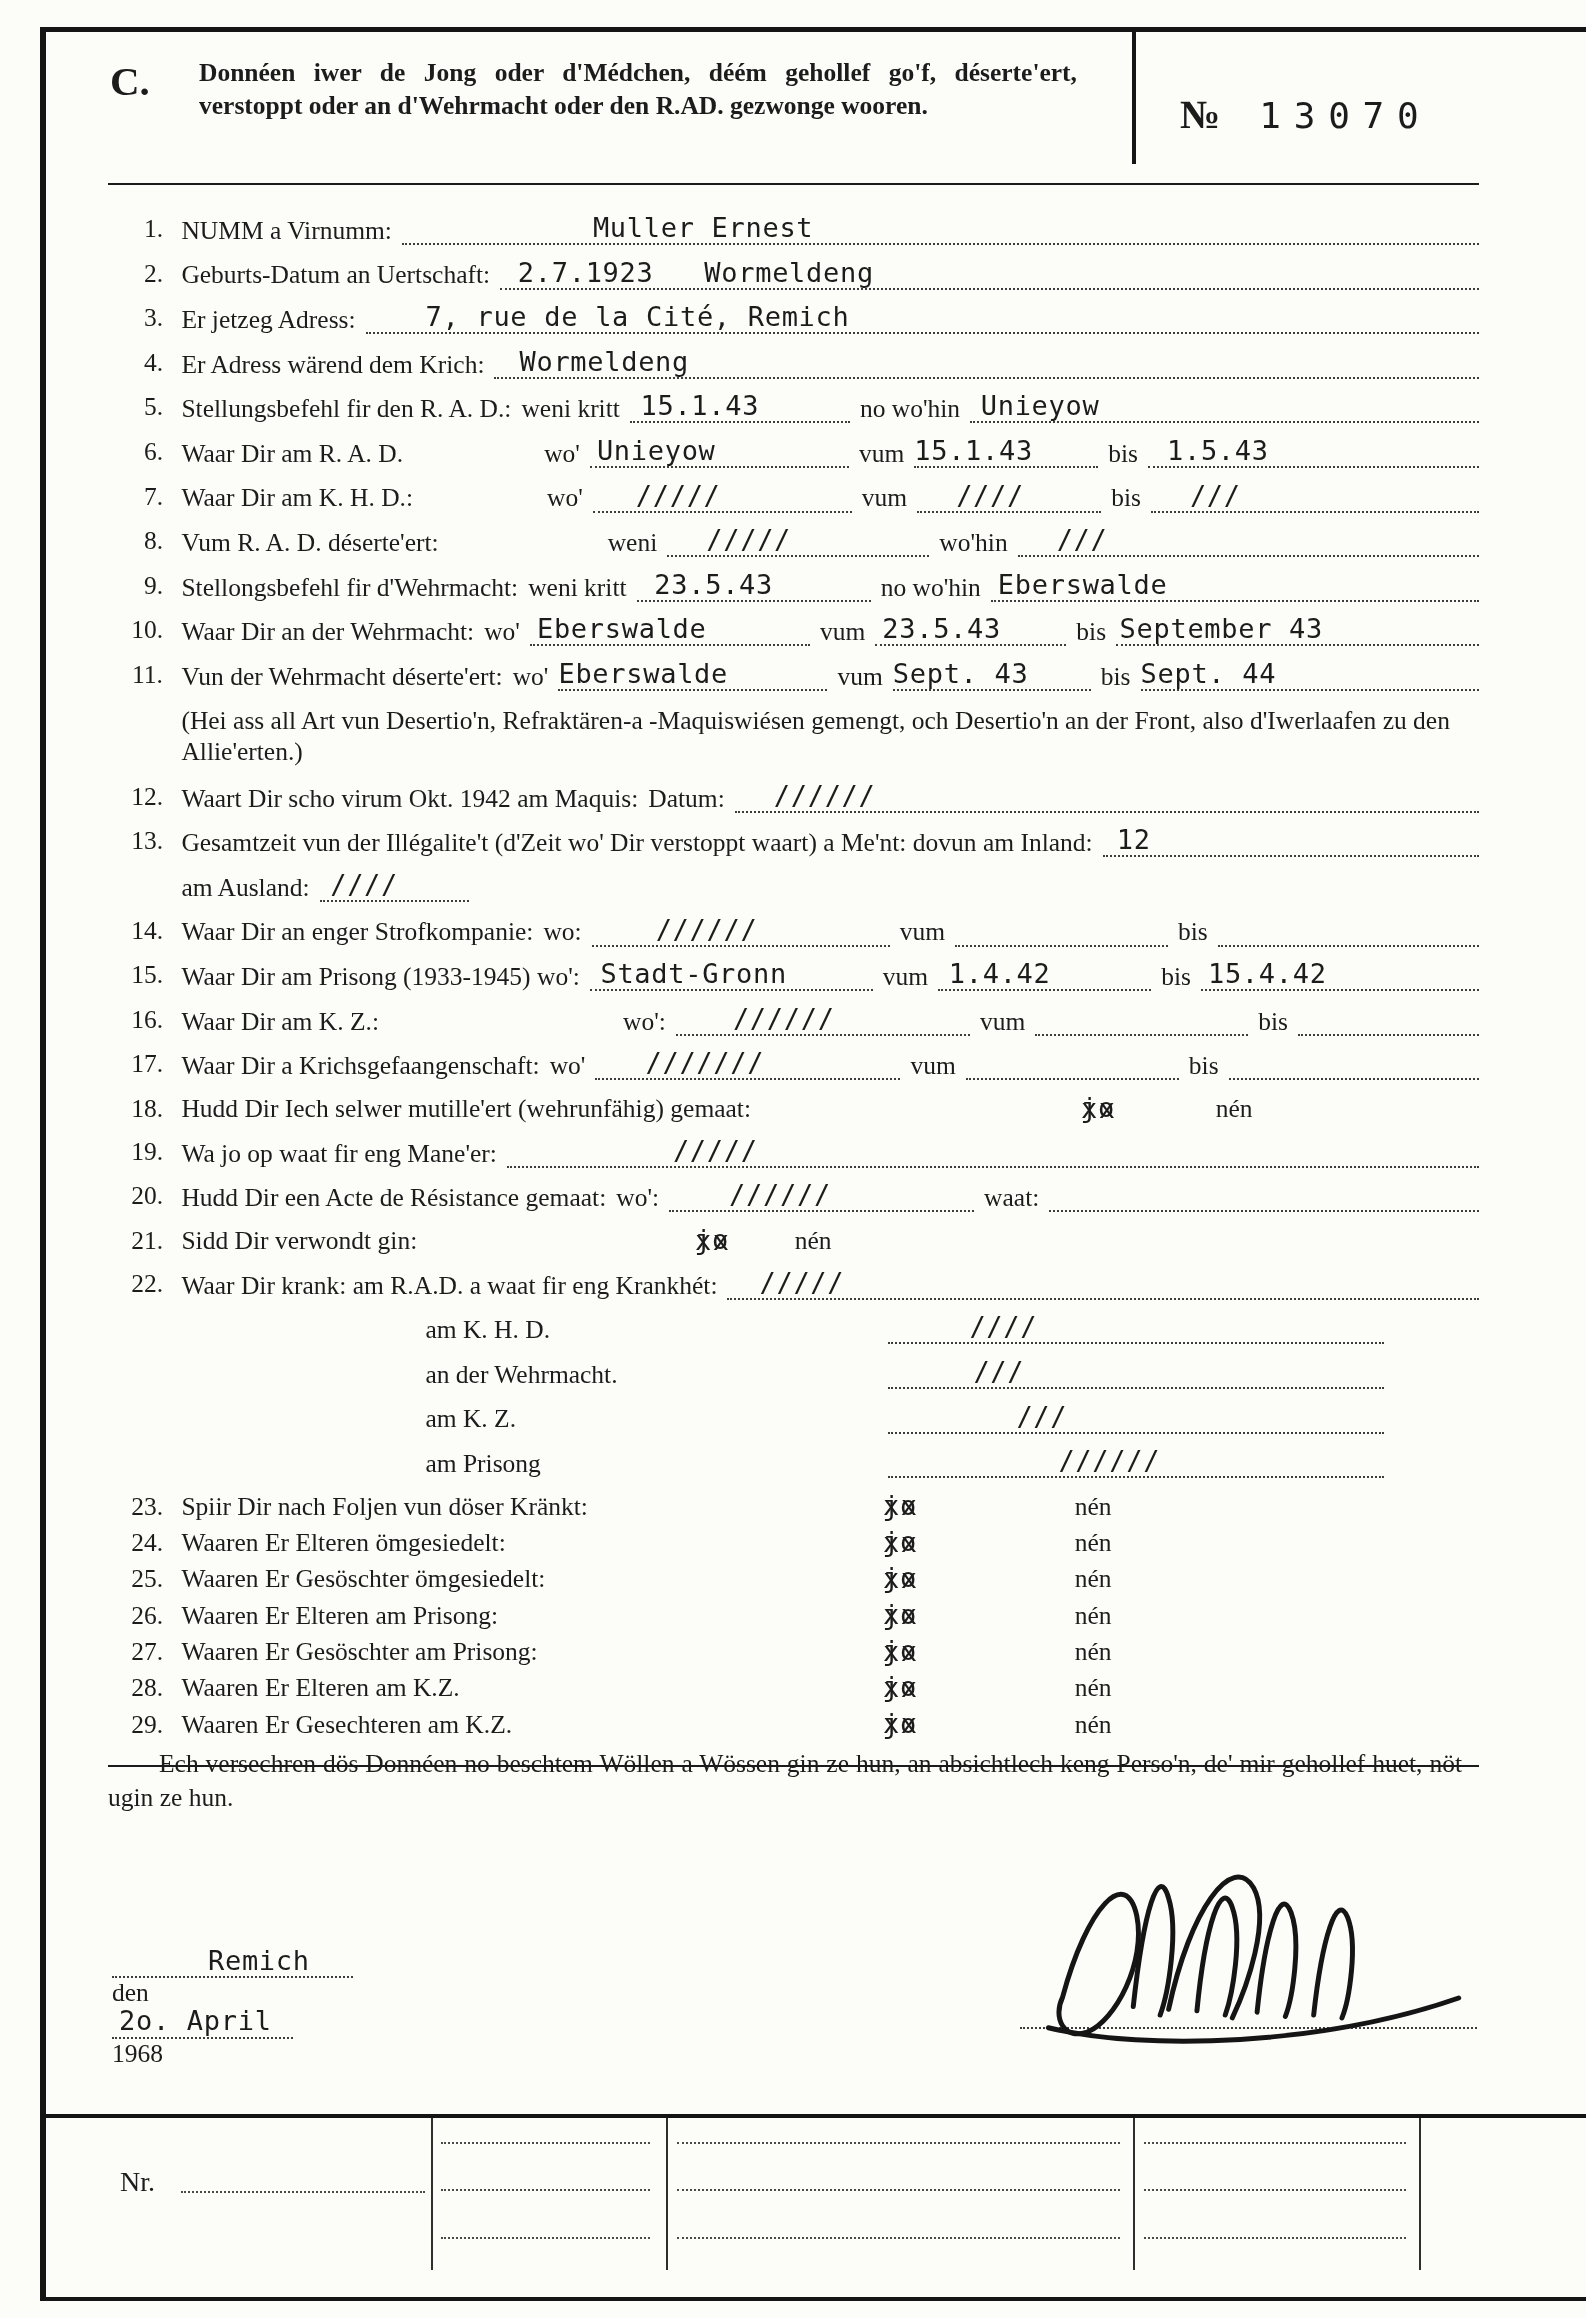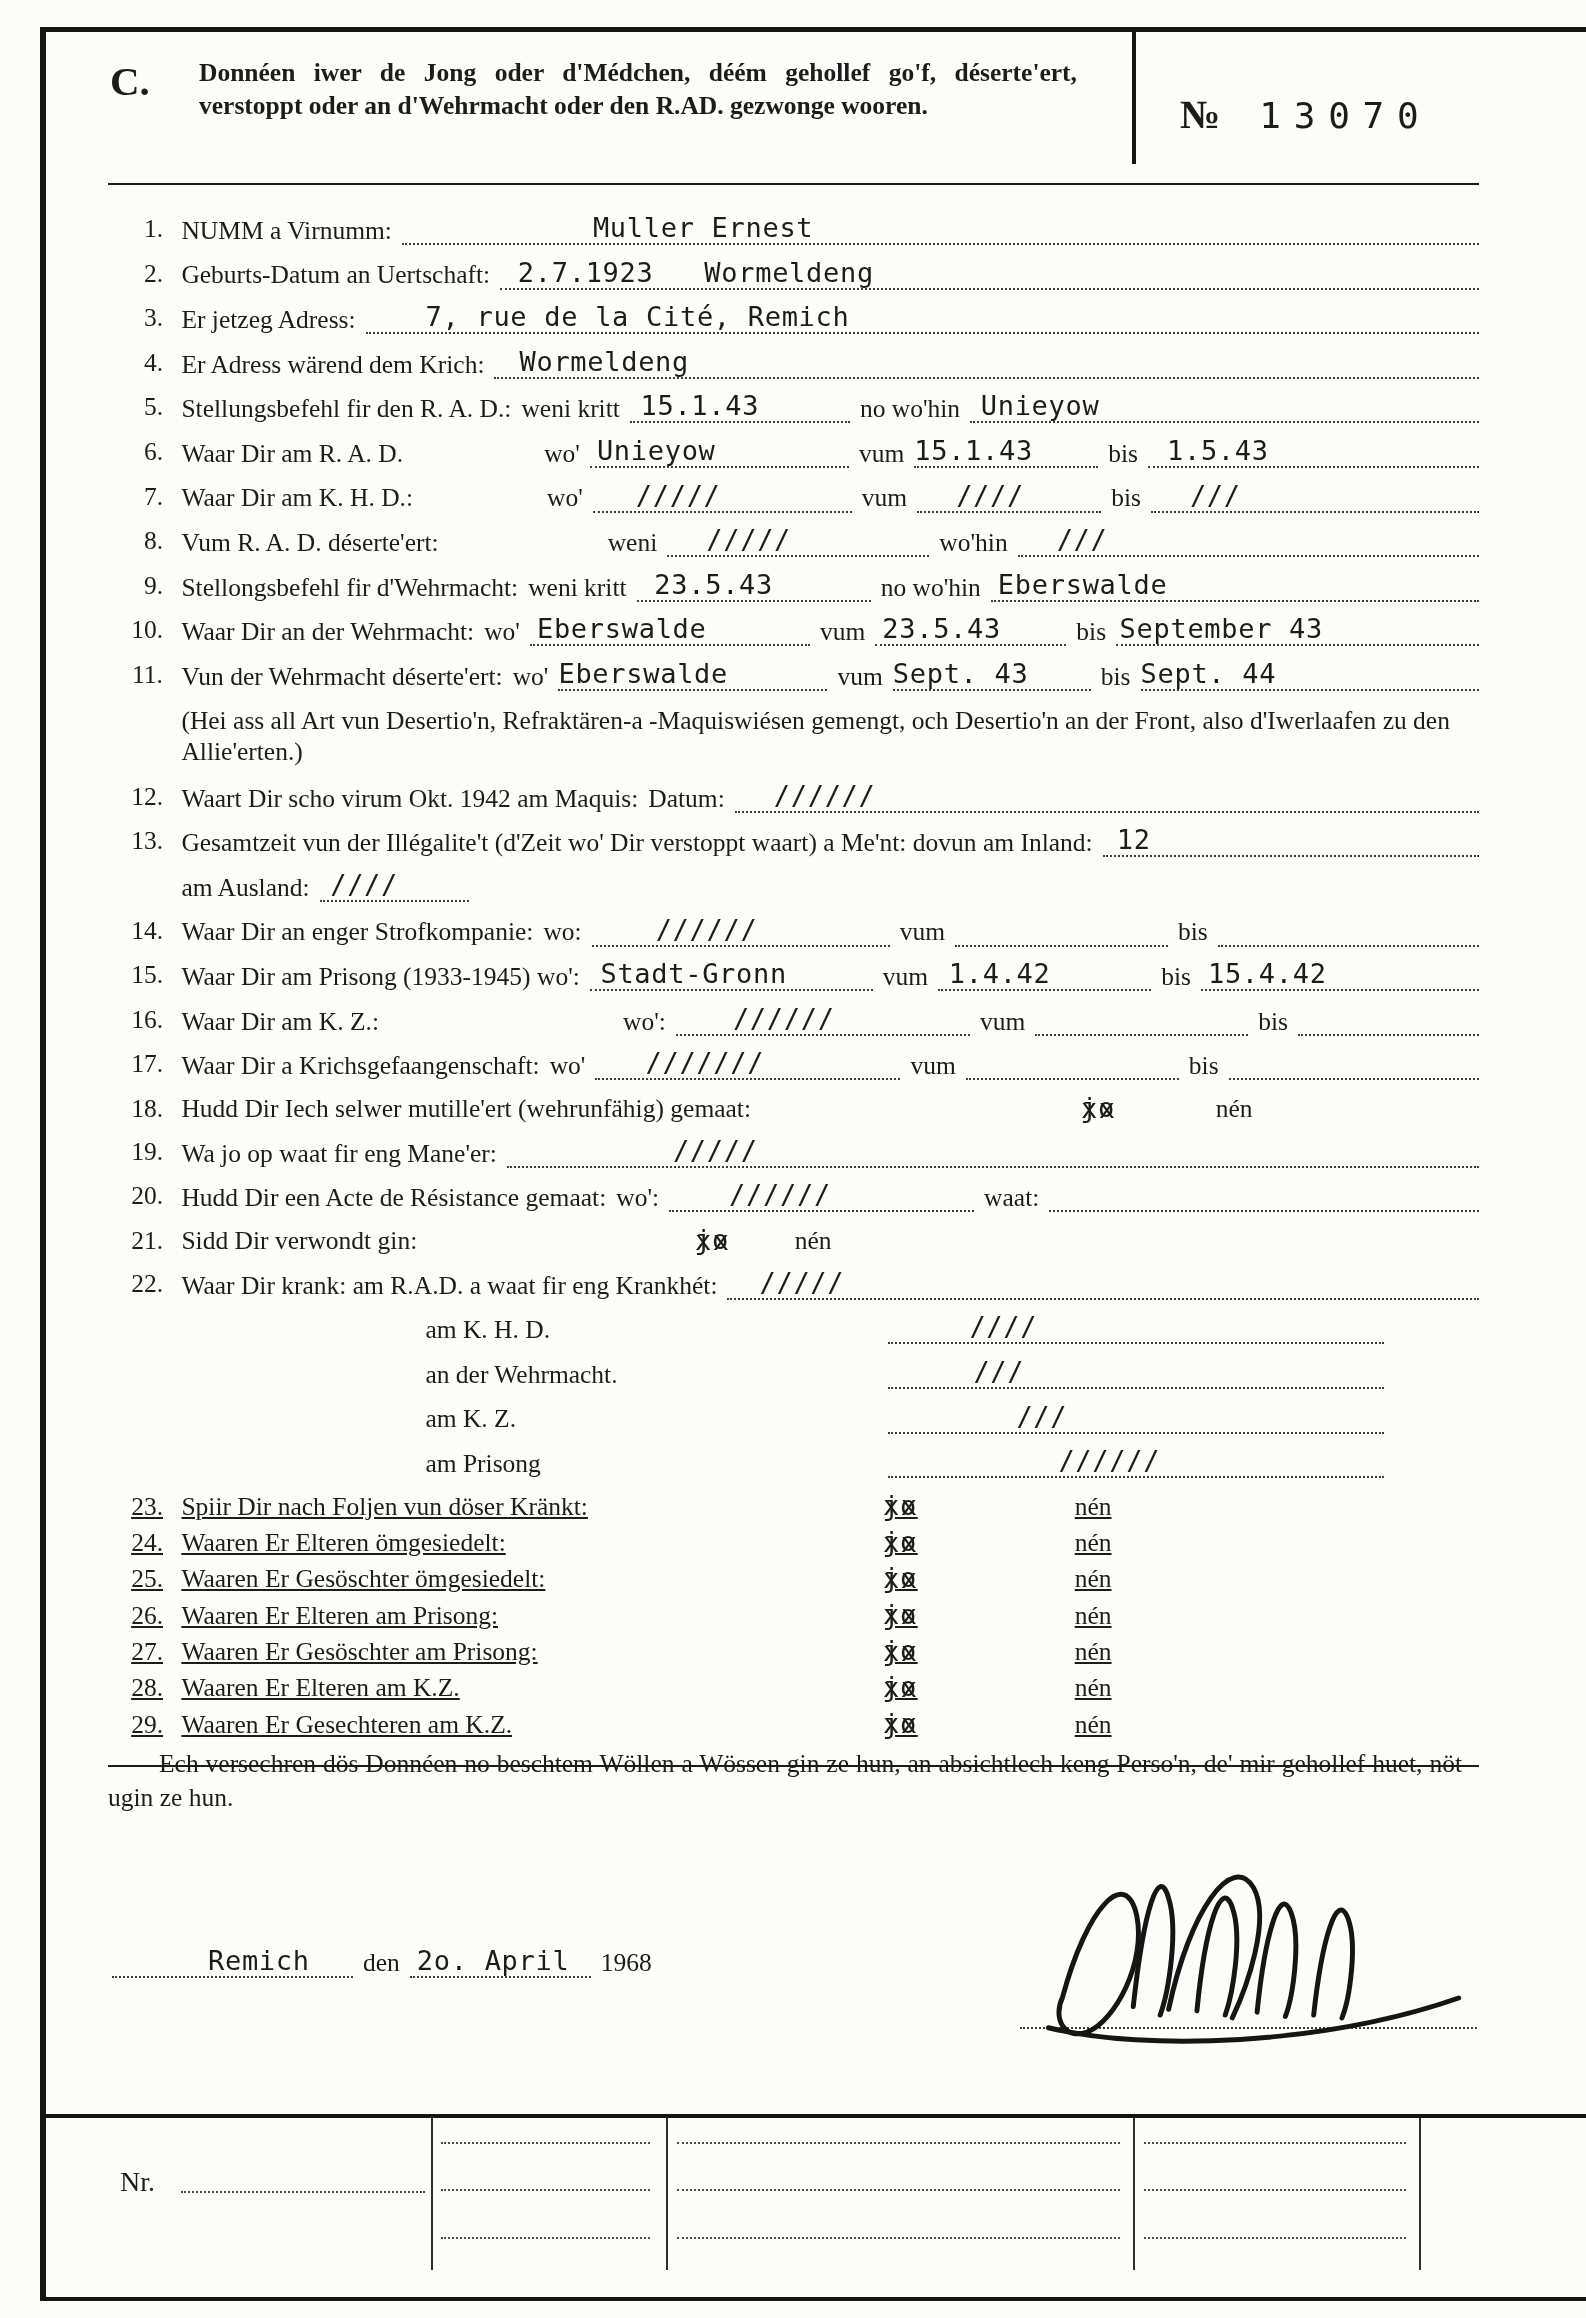--- a/index.html
+++ b/index.html
@@ -18,39 +18,39 @@
   .header-text { width: 910px; flex: none; font-size: 25.5px; font-weight: 700; line-height: 1.28; text-align: justify; padding-right: 32px; }
   .header-divider { position: absolute; left: 1132px; top: 28px; width: 3.5px; height: 136px; background: #151515; }
   .no-block { margin-left: 71px; display: flex; align-items: baseline; gap: 39px; padding-top: 34px; }
   .no-label { font-size: 40px; font-weight: 700; }
   .no-value { font-family: "DejaVu Sans Mono", "Liberation Mono", monospace; font-size: 36px; letter-spacing: 12.8px; }
   .header-rule { position: absolute; left: 108px; top: 183px; width: 1371px; height: 2.1px; background: #1b1b1b; }
 
   
   .form-items { position: absolute; left: 108px; top: 214px; width: 1371px; }
   .item { display: flex; align-items: flex-start; margin-bottom: 13.5px; font-size: 25.5px; line-height: 1.15; }
-  .item.tight { margin-bottom: 7px; text-decoration: underline; }
+  .item.tight { margin-bottom: 7px; }
   .num { width: 55px; flex: none; text-align: right; }
   .content { flex: 1 1 auto; display: flex; align-items: flex-end; margin-left: 18.4px; flex-wrap: nowrap; min-width: 0; }
   .content.note { display: block; line-height: 1.25; }
   .lbl { white-space: pre; flex: none; margin-right: 10px; display: inline-block; }
   .gap { flex: none; height: 0.7px; }
   .fill { flex: 1 1 auto; min-width: 21px; border-bottom: 2.1px dotted #3c3c3c; margin-right: 10px; display: flex; align-items: flex-end; }
   .fill.fixed { flex: none; }
   .content > :last-child { margin-right: 0; }
   .typed { font-family: "DejaVu Sans Mono", "Liberation Mono", monospace; font-size: 27px; line-height: 1; padding-bottom: 2.1px; letter-spacing: 0.7px; white-space: pre; }
   .crossed { position: relative; flex: none; margin-right: 8px; }
   .crossed .base, .crossed .x-over { font-family: "DejaVu Sans Mono", "Liberation Mono", monospace; font-size: 27px; line-height: 1; letter-spacing: 1.4px; }
   .crossed .x-over { position: absolute; left: 0.7px; top: 0.7px; }
   .no-answer { margin-right: 0; }
 
   
   .section-rule { position: absolute; left: 108px; top: 1765px; width: 1371px; height: 2.1px; background: #1b1b1b; }
   .declaration { position: absolute; left: 108px; top: 1747px; width: 1354px; font-size: 25.5px; line-height: 1.35; text-align: justify; text-indent: 51px; }
-  .date-row { position: absolute; left: 112px; top: 1947px; width: 744px; display: flex; align-items: center; font-size: 25.5px; line-height: 1.15; }
+  .date-row { position: absolute; left: 112px; top: 1947px; width: 744px; display: flex; align-items: flex-start; font-size: 25.5px; line-height: 1.15; flex-direction: column; }
   .sig-wrap { position: absolute; left: 1020px; top: 1824px; width: 460px; height: 237px; }
   .sig-line { position: absolute; left: 1020px; top: 2027px; width: 457px; border-bottom: 2.1px dotted #3c3c3c; }
 
   
   .bottom-rule { position: absolute; left: 40px; top: 2114px; width: 1547px; height: 4.3px; background: #141414; }
   .vline { position: absolute; top: 2118px; width: 2.1px; height: 152px; background: #2e2e2e; }
   .v1 { left: 431px; } .v2 { left: 666px; } .v3 { left: 1133px; } .v4 { left: 1419px; }
   .bt-dots { position: absolute; height: 0; border-bottom: 2.1px dotted #4a4a4a; }
   .ca { left: 441px;  width: 209px; }
   .cb { left: 677px;  width: 443px; }

